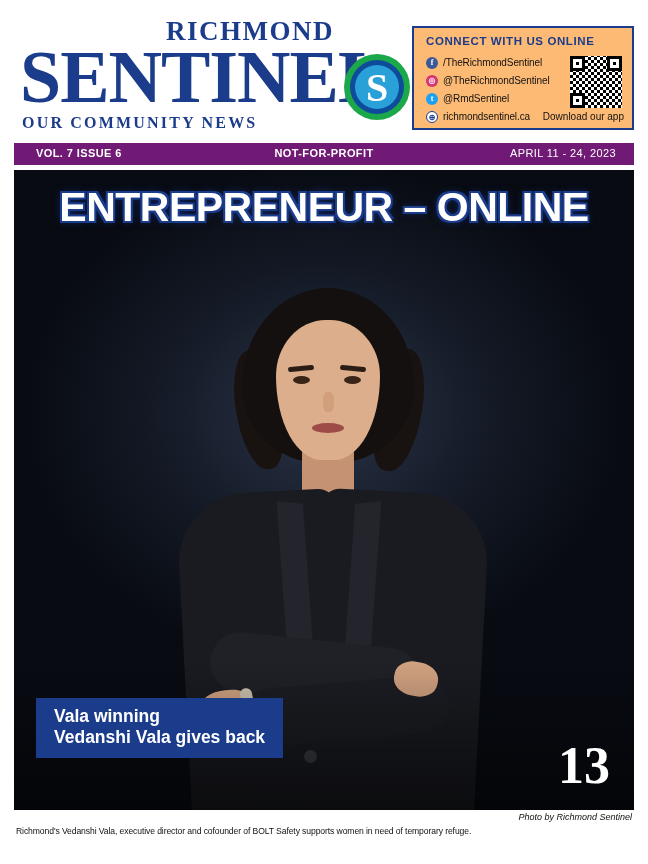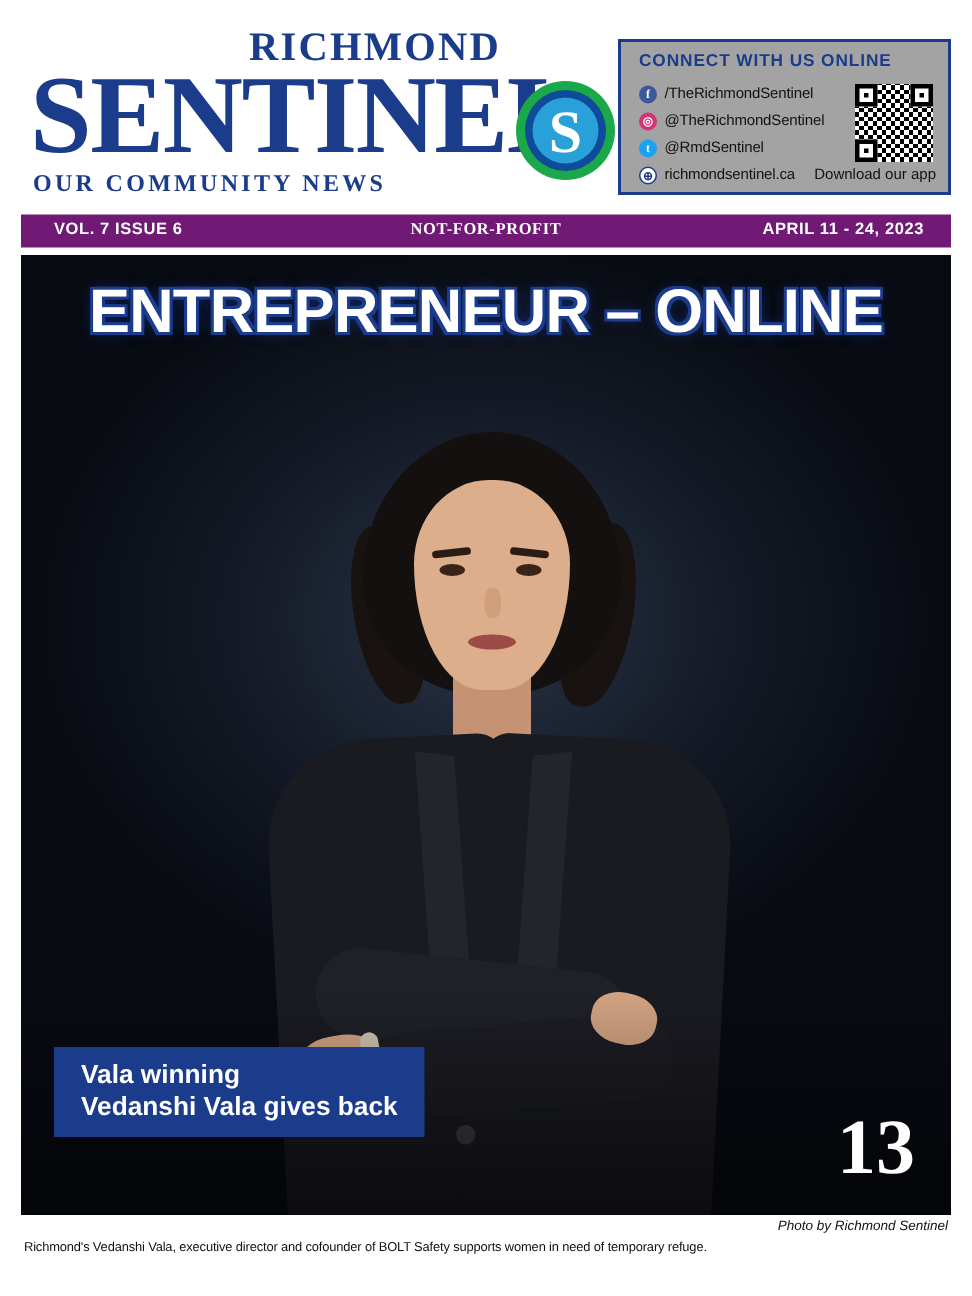--- a/index.html
+++ b/index.html
@@ -87,21 +87,21 @@
     font-weight: bold;
     font-family: "Liberation Serif", serif;
   }
 
   
   .connect-box {
     position: absolute;
     left: 412px; top: 26px;
     width: 222px; height: 104px;
     border: 2px solid #1b3b8b;
-    background: #a3a3a3;
+    background: #fdba74;
   }
   .connect-title {
     position: absolute;
     left: 12px; top: 7px;
     font-size: 11.5px;
     font-weight: bold;
     letter-spacing: 0.6px;
     color: #1b3b8b;
   }
   .social-list {
@@ -186,27 +186,26 @@
     letter-spacing: 0.4px;
   }
   .bar-center {
     position: absolute;
     left: 0; top: 4px;
     width: 620px;
     text-align: center;
     font-size: 11px;
     font-weight: bold;
     letter-spacing: 0.4px;
-    font-family: Liberation Serif, serif;
   }
   .bar-right {
     position: absolute;
     right: 18px; top: 4px;
     font-size: 11px;
-    font-weight: bold;
+    font-weight: normal;
     letter-spacing: 0.4px;
   }
 
   
   .cover {
     position: absolute;
     left: 14px; top: 170px;
     width: 620px; height: 640px;
     background:
       radial-gradient(ellipse 300px 250px at 50% 38%, #2a3347 0%, #141a26 55%, #080b12 100%);

